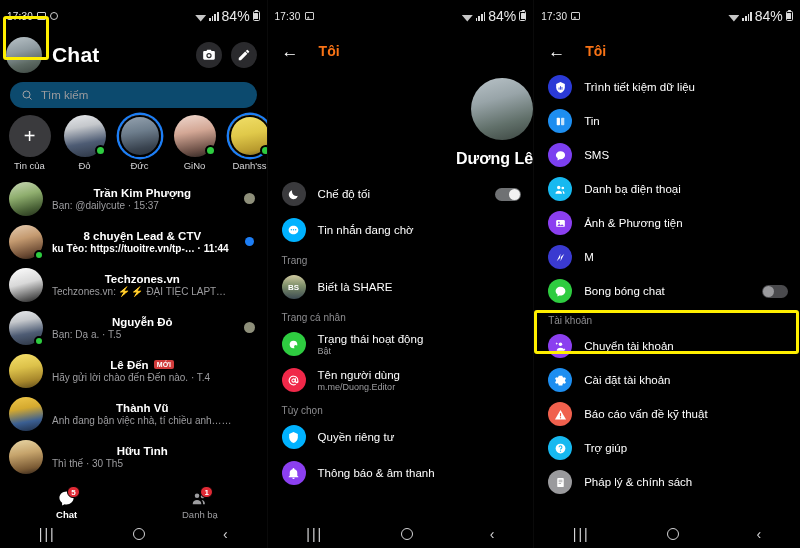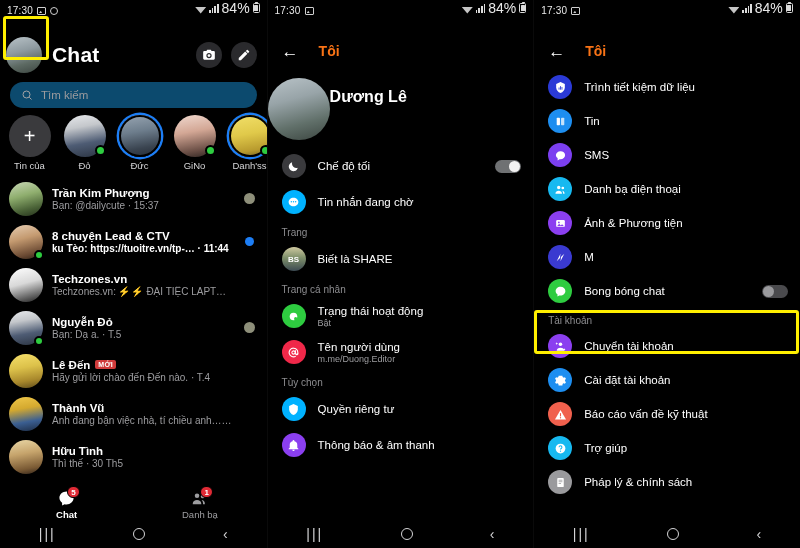--- a/index.html
+++ b/index.html
@@ -3,21 +3,21 @@
 <meta charset="utf-8">
 <style>
   * { margin:0; padding:0; box-sizing:border-box; }
   html,body{ width:800px; height:548px; background:#000; overflow:hidden;
     font-family:"Liberation Sans", sans-serif; }
   .screens{ display:flex; width:800px; height:548px; }
   .panel{ position:relative; width:266.6px; height:548px; background:#000; overflow:hidden; }
   .panel + .panel{ border-left:1px solid #0a0a0a; }
 
   
-  .statusbar{ height:18px; display:flex; align-items:flex-end; padding:16px 7px;
+  .statusbar{ height:18px; display:flex; align-items:center; padding:16px 7px;
     font-size:9.5px; color:#e9e9e9; }
   .sb-left{ display:flex; align-items:center; gap:4px; }
   .sb-time{ font-size:10px; letter-spacing:.2px; }
   .sb-right{ margin-left:auto; display:flex; align-items:center; gap:3px; font-size:14px; }
   .ico-img{ width:9px;height:8px;border:1.2px solid #cfcfcf;border-radius:1px;display:inline-block;position:relative;}
   .ico-img:after{content:"";position:absolute;left:1px;bottom:0.5px;width:5px;height:3px;
     background:#cfcfcf;clip-path:polygon(0 100%,35% 25%,60% 100%);}
   .ico-circ{ width:8px;height:8px;border:1.2px solid #cfcfcf;border-radius:50%;display:inline-block;}
   .wifi{ width:11px;height:9px;position:relative;display:inline-block;}
   .wifi:before{content:"";position:absolute;left:0;top:1px;width:11px;height:9px;
@@ -60,21 +60,21 @@
     background:#2ecc40;border:2px solid #000;}
   .story-name{ font-size:9.5px;color:#d6d6d8;margin-top:3px;white-space:nowrap;}
 
   
   .chatlist{ padding-top:2px;}
   .chat-row{ display:flex;align-items:center;padding:5px 9px;gap:9px;height:43px;}
   .chat-av{ width:34px;height:34px;border-radius:50%;flex:0 0 auto;position:relative;}
   .chat-av .dot-online{ width:10px;height:10px;right:-1px;bottom:-1px;}
   .chat-text{ flex:1;min-width:0;}
   .chat-name{ font-size:11.5px;color:#fff;font-weight:bold;white-space:nowrap;overflow:hidden;
-    text-overflow:ellipsis;display:flex;align-items:center;gap:5px;}
+    text-overflow:ellipsis;display:flex;align-items:center;gap:5px;justify-content:center;}
   .badge-new{ font-size:7px;font-weight:bold;color:#fff;background:#d13b3b;
     padding:1px 3px;border-radius:2px;letter-spacing:.3px;}
   .chat-prev{ font-size:10px;color:#9d9da0;white-space:nowrap;overflow:hidden;
     text-overflow:ellipsis;margin-top:1px;}
   .chat-prev.unread{ color:#fff;font-weight:bold;}
   .chat-right{ flex:0 0 auto;width:16px;display:flex;align-items:center;justify-content:center;}
   .mini-av{ width:11px;height:11px;border-radius:50%;background:#8e8f7a;}
   .blue-dot{ width:9px;height:9px;border-radius:50%;background:#1d7ef5;}
 
   
@@ -94,21 +94,21 @@
   .nav-recent{ color:#d4d4d6;font-size:14px;letter-spacing:2px;}
   .nav-home{ width:12px;height:12px;border:1.6px solid #d4d4d6;border-radius:50%;}
   .nav-back{ color:#d4d4d6;font-size:14px;}
 
   
   .sub-header{ display:flex;align-items:center;gap:20px;padding:8px 0 8px 14px;height:38px;}
   .back-arrow{ color:#fff;font-size:17px;line-height:1;}
   .sub-title{ color:#f97316;font-size:14px;font-weight:bold;}
 
   
-  .profile{ display:flex;flex-direction:row;align-items:flex-start;padding-top:8px;}
+  .profile{ display:flex;flex-direction:column;align-items:flex-end;padding-top:8px;}
   .profile-av{ width:62px;height:62px;border-radius:50%;
     background:linear-gradient(165deg,#b9c3c8 0%,#98a4a8 35%,#61706a 70%,#3b4540 100%);}
   .profile-name{ color:#fff;font-size:16px;font-weight:bold;margin-top:10px;}
 
   
   .sec-label{ font-size:10px;color:#8d8d90;padding:7px 0 3px 14px;}
   .set-row{ display:flex;align-items:center;gap:12px;padding:6px 12px 6px 14px;min-height:34px;}
   .set-ico{ width:24px;height:24px;border-radius:50%;flex:0 0 auto;
     display:flex;align-items:center;justify-content:center;}
   .set-ico svg{ width:13px;height:13px;fill:#fff;}

